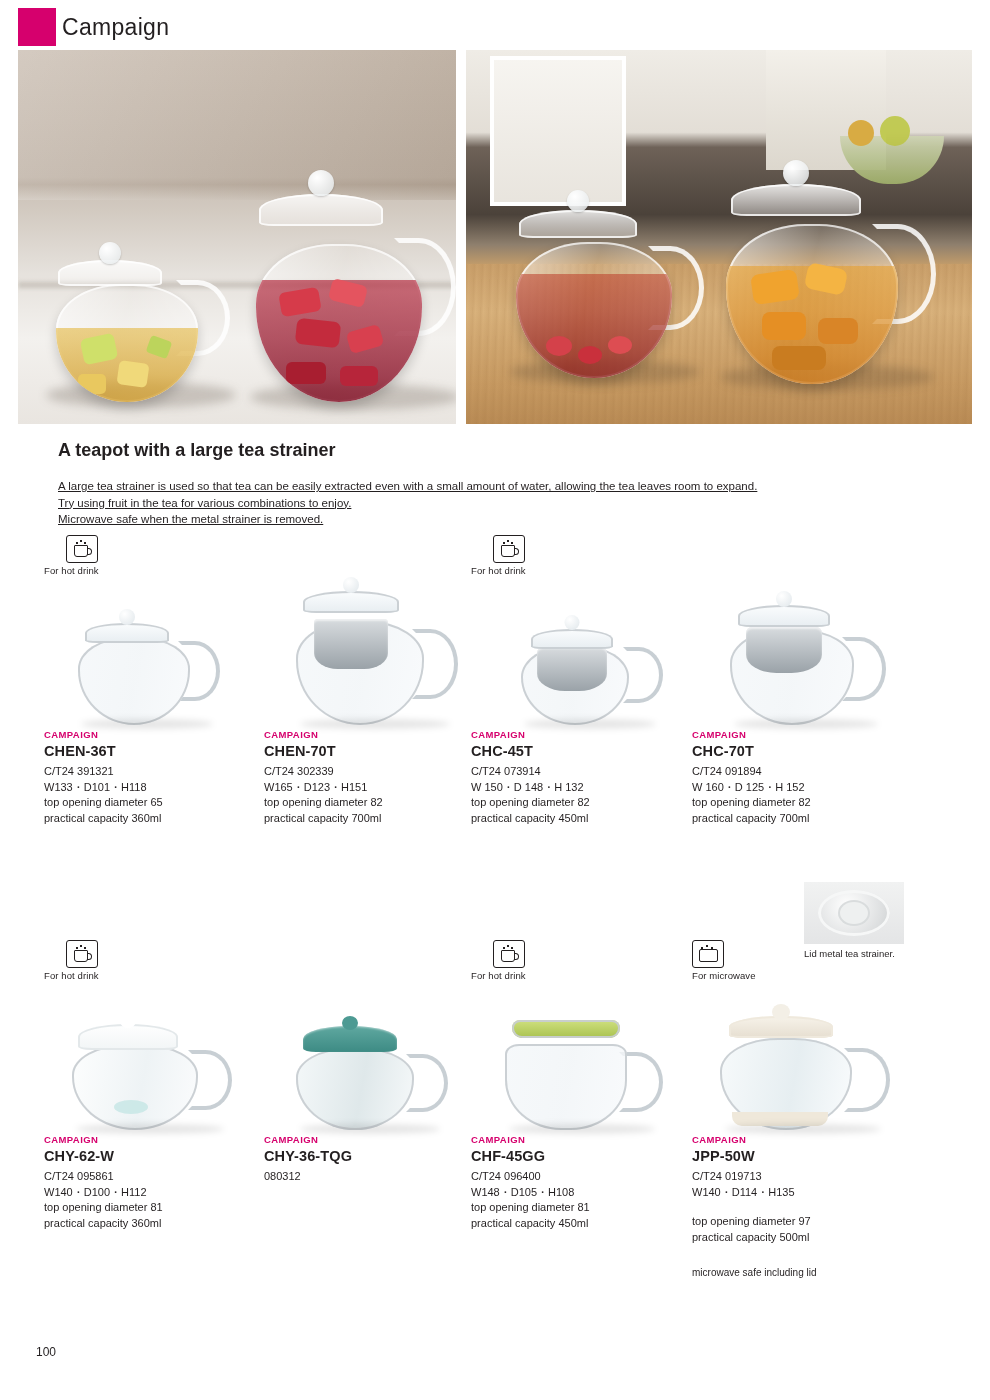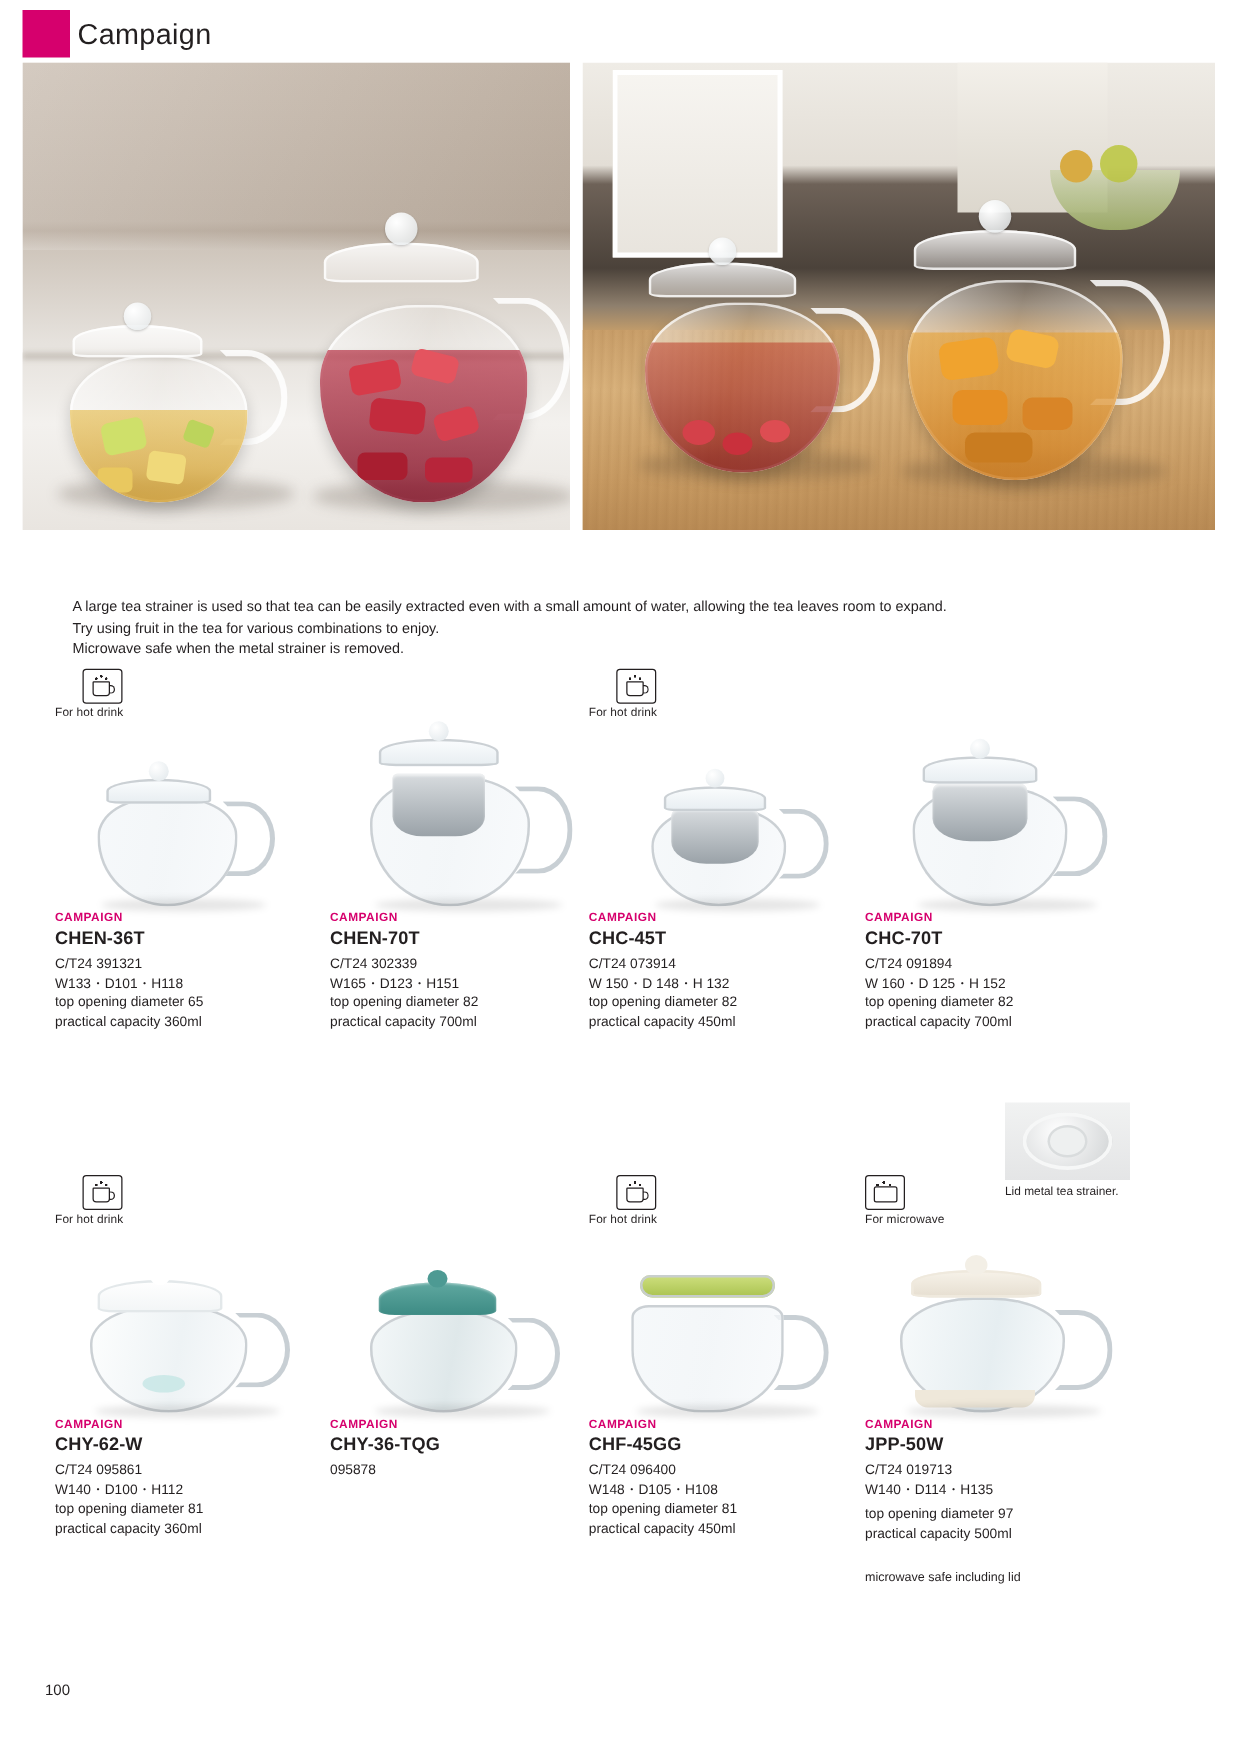--- a/index.html
+++ b/index.html
@@ -444,21 +444,22 @@
           <div style="position:absolute; left:36px; bottom:44px; width:44px; height:28px; background:#e58f24; border-radius:8px;"></div>
           <div style="position:absolute; left:92px; bottom:40px; width:40px; height:26px; background:#d98527; border-radius:8px;"></div>
           <div style="position:absolute; left:46px; bottom:14px; width:54px; height:24px; background:#c97c20; border-radius:8px;"></div>
         </div>
         <div class="lid" style="top:36px; width:130px; height:32px; margin-left:-32px;"></div>
         <div class="knob" style="top:12px; width:26px; height:26px; margin-left:-32px;"></div>
       </div>
     </div>
   </div>
 
-  <div class="bodytext" style="white-space:pre-line;">A large tea strainer is used so that tea can be easily extracted even with a small amount of water, allowing the tea leaves room to expand. Try using fruit in the tea for various combinations to enjoy.
+  <div class="headline">A teapot with a large tea strainer</div>
+  <div class="bodytext" style="white-space:pre-line;text-decoration:underline;">A large tea strainer is used so that tea can be easily extracted even with a small amount of water, allowing the tea leaves room to expand. Try using fruit in the tea for various combinations to enjoy.
 Microwave safe when the metal strainer is removed.</div>
 
   <div class="grid-row row1">
 
     <div class="cell c0">
       <div style="position:relative;height:44px;">
         <div class="iconbox" style="margin-left:22px;">
           <div class="steam"></div>
             <div class="cup"></div>
         </div>
@@ -582,21 +583,21 @@
         <div class="mini" style="left:26px; width:160px; height:118px;">
           <div class="mhandle" style="right:2px; bottom:18px; width:34px; height:50px;"></div>
           <div class="mbody" style="width:118px; height:82px; left:6px; background:linear-gradient(100deg,#f4f8f9,#dfe8ea 55%,#f6f9fa);"></div>
           <div class="mlid" style="top:14px; width:94px; height:26px; margin-left:-20px; background:linear-gradient(to bottom,#5fa8a0,#3d8b84); box-shadow:inset 0 1px 2px rgba(255,255,255,.45);"></div>
           <div class="mknob" style="top:4px; width:16px; height:14px; margin-left:-20px; background:#4d9a93;"></div>
           <div class="mshadow"></div>
         </div>
       </div>
       <div class="campaign-tag">CAMPAIGN</div>
       <div class="prod-code">CHY-36-TQG</div>
-      <div class="spec">095878</div>
+      <div class="spec">080312</div>
     </div>
 
     <div class="cell c2">
       <div style="position:relative;height:44px;">
         <div class="iconbox" style="margin-left:22px;">
           <div class="steam"></div>
             <div class="cup"></div>
         </div>
         <div class="icon-label">For hot drink</div>
       </div>
@@ -635,20 +636,20 @@
           <div class="mlid" style="top:14px; width:104px; height:22px; margin-left:-22px; background:linear-gradient(to bottom,#f7f3ea,#e6ded0); box-shadow:inset 0 0 0 2px #efe9dd;"></div>
           <div class="mknob" style="top:2px; width:18px; height:16px; margin-left:-22px; background:#f3efe6;"></div>
           <div style="position:absolute; left:18px; bottom:4px; width:96px; height:14px; border-radius:0 0 10px 10px; background:#efe8da;"></div>
           <div class="mshadow"></div>
         </div>
       </div>
       <div class="campaign-tag">CAMPAIGN</div>
       <div class="prod-code">JPP-50W</div>
       <div class="spec">C/T24   019713</div>
       <div class="spec" style="margin-top:0">W140・D114・H135</div>
-      <div class="spec" style="margin-top:4px">top opening diameter 97</div>
+      <div class="spec" style="margin-top:14px">top opening diameter 97</div>
       <div class="spec" style="margin-top:0">practical capacity 500ml</div>
       <div class="note">microwave safe including lid</div>
     </div>
   </div>
 
   <div class="page-number">100</div>
 </div>
 
 </body></html>

